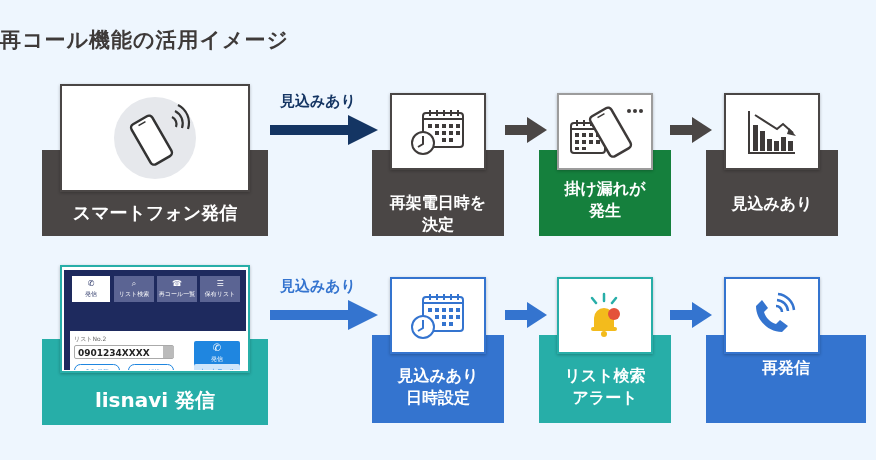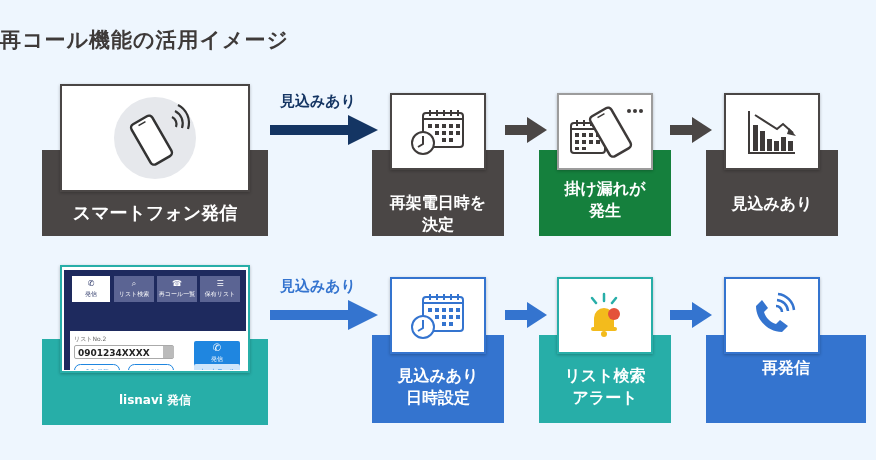--- a/index.html
+++ b/index.html
@@ -160,21 +160,21 @@
           <rect x="34" y="28" width="5" height="14"></rect>
           <rect x="41" y="32" width="5" height="10"></rect>
         </g>
       <polyline points="8,6 30,20 36,15 46,24" fill="none" stroke="#3e3a39" stroke-width="2"></polyline>
       <polygon points="42,19 49,27 40,25" fill="#3e3a39"></polygon>
     </svg>
   </span>
 </div>
 
 <div class="panel teal" style="left:42px;top:339px;width:226px;height:86px;padding-bottom:14px;">
-  <span class="lbl" style="font-size:12px;">lisnavi 発信</span>
+  <span class="lbl" style="font-size:20px;">lisnavi 発信</span>
 </div>
 <div class="card cardborder-teal" style="left:60px;top:265px;width:190px;height:108px;">
   <div class="app" style="left:2px;top:3px;">
     <div class="tab active" style="left:8px;width:38px;"><span class="ti">✆</span><span>発信</span></div>
     <div class="tab" style="left:50px;width:40px;"><span class="ti">⌕</span><span>リスト検索</span></div>
     <div class="tab" style="left:93px;width:40px;"><span class="ti">☎</span><span>再コール一覧</span></div>
     <div class="tab" style="left:136px;width:40px;"><span class="ti">☰</span><span>保有リスト</span></div>
     <div class="app-body">
       <div class="smtxt" style="left:4px;top:4px;">リストNo.2</div>
       <div class="phonefield">0901234XXXX</div>

